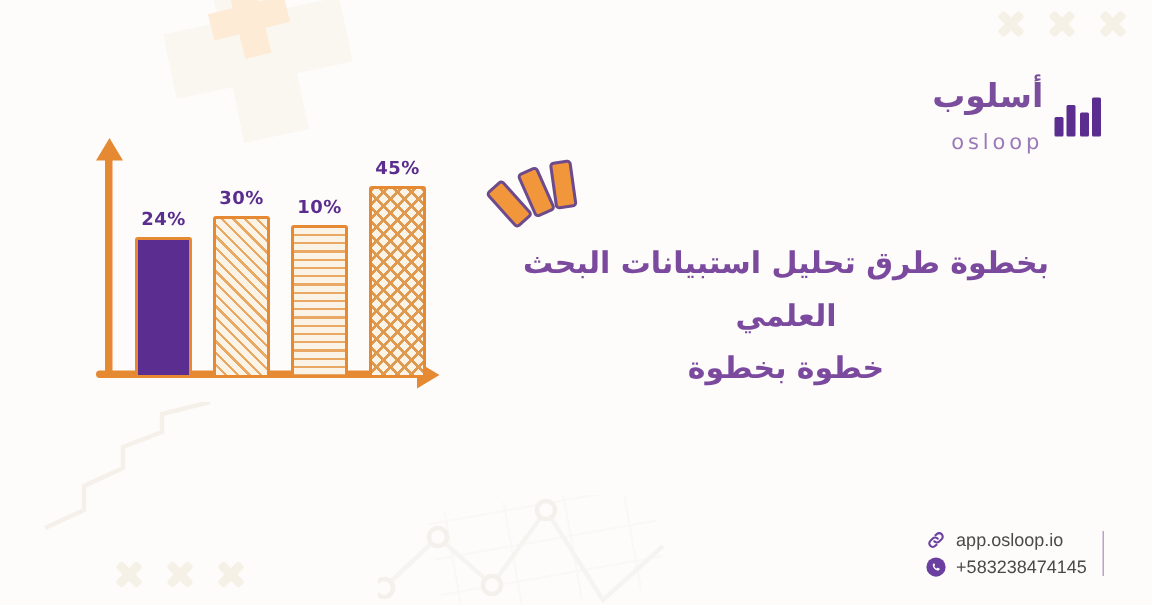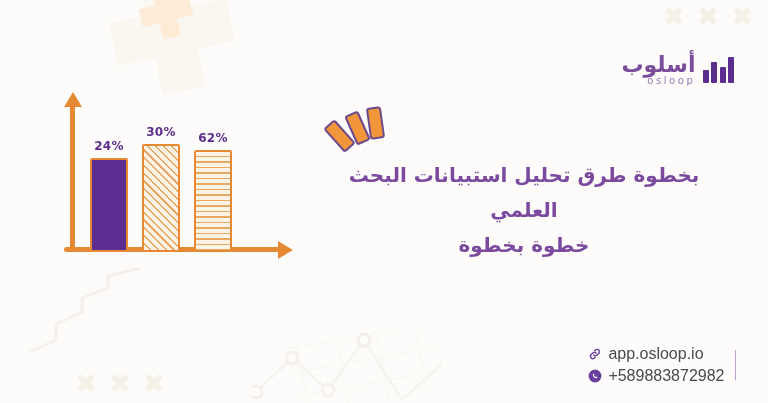--- a/index.html
+++ b/index.html
@@ -104,33 +104,33 @@
     position:absolute;right:34px;top:158px;width:420px;
     text-align:center;direction:rtl;
     color:#7B4A9E;font-weight:700;font-size:20px;line-height:1.75;
   }
   .headline .l2{display:block;}
 
   
   .logo{position:absolute;right:34px;top:54px;display:flex;align-items:center;gap:7px;}
   .logo-text{display:flex;flex-direction:column;align-items:flex-end;line-height:1;}
   .logo-ar{font-size:22px;font-weight:700;color:#7A4E9D;direction:rtl;letter-spacing:0px;}
-  .logo-en{font-size:10px;color:#9B79B8;letter-spacing:2.6px;margin-top:0;}
+  .logo-en{font-size:14px;color:#9B79B8;letter-spacing:2.6px;margin-top:12px;}
   .logo-mark{display:flex;align-items:flex-end;gap:2.5px;height:26px;}
   .logo-mark b{display:block;width:6px;background:#5B2D8E;border-radius:1px;}
 
   
   .footer{position:absolute;right:32px;bottom:18px;display:flex;align-items:center;gap:10px;direction:rtl;}
   .f-brand{display:flex;flex-direction:column;align-items:flex-start;line-height:1.45;direction:rtl;}
   .f-brand .b1{font-size:12px;color:#7A4E9D;letter-spacing:1px;}
   .f-brand .b2{font-size:10.5px;color:#7A4E9D;}
   .f-sep{width:1.5px;height:30px;background:#B9A0CE;}
   .f-contact{display:flex;flex-direction:column;gap:4px;direction:ltr;}
   .f-row{display:flex;align-items:center;gap:6px;}
-  .f-row span.t{font-size:16px;color:#4A4A4A;font-family:"Liberation Sans",sans-serif;}
+  .f-row span.t{font-size:12px;color:#4A4A4A;font-family:"Liberation Sans",sans-serif;}
   .ico{width:14px;height:14px;flex:0 0 14px;color:#6B3FA0;}
   .ico svg{display:block;width:14px;height:14px;}
 </style>
 </head>
 <body>
 
 <div class="stage">
 
   <div class="deco cross-big">
     <div class="v"></div>
@@ -200,22 +200,26 @@
     <div class="bars">
       <div class="bar-wrap">
         <div class="bar-label">24%</div>
         <div class="bar solid" style="height:94px"></div>
       </div>
       <div class="bar-wrap">
         <div class="bar-label">30%</div>
         <div class="bar diag" style="height:108px"></div>
       </div>
       <div class="bar-wrap">
-        <div class="bar-label">62%</div>
+        <div class="bar-label">10%</div>
         <div class="bar horz" style="height:102px"></div>
+      </div>
+      <div class="bar-wrap">
+        <div class="bar-label">45%</div>
+        <div class="bar cross" style="height:128px"></div>
       </div>
     </div>
   </div>
 
   <div class="sparkle">
     <span class="s1"></span>
       <span class="s2"></span>
       <span class="s3"></span>
   </div>
 
@@ -249,18 +253,18 @@
         </span>
         <span class="t">app.osloop.io</span>
       </div>
       <div class="f-row">
         <span class="ico">
           <svg viewBox="0 0 24 24">
             <circle cx="12" cy="12" r="11" fill="#6B3FA0"></circle>
             <path d="M9.2 7.6c.3-.1.6 0 .8.3l.9 1.5c.2.3.1.6-.1.8l-.5.5c-.2.2-.2.4-.1.6.5 1 1.3 1.8 2.3 2.3.2.1.4.1.6-.1l.5-.5c.2-.2.5-.3.8-.1l1.5.9c.3.2.4.5.3.8-.3.9-1.2 1.5-2.2 1.4-2.9-.3-5.4-2.8-5.7-5.7-.1-1 .5-1.9 1.4-2.2z" fill="#FFFFFF"></path>
           </svg>
         </span>
-        <span class="t">+589883872982</span>
+        <span class="t">+583238474145</span>
       </div>
     </div>
   </div>
 
 </div>
 
 </body></html>

